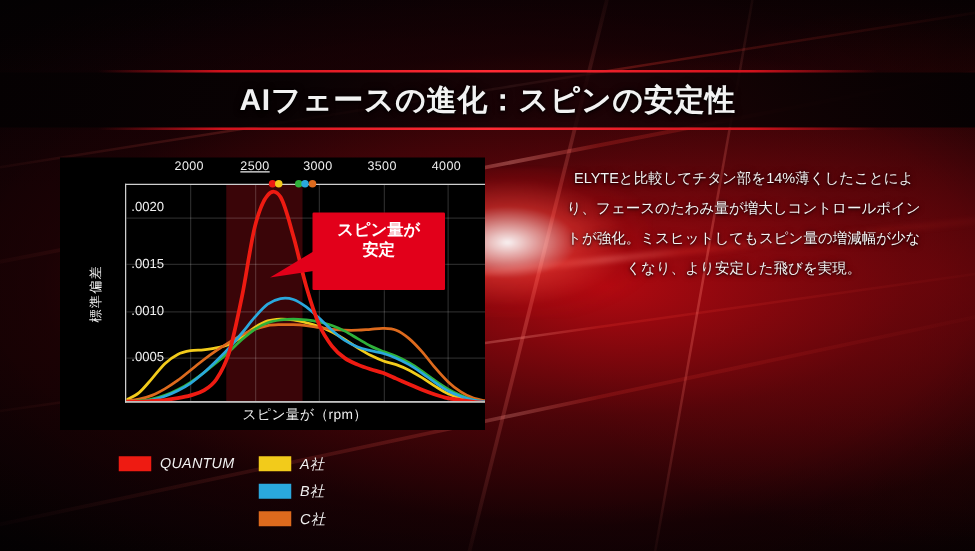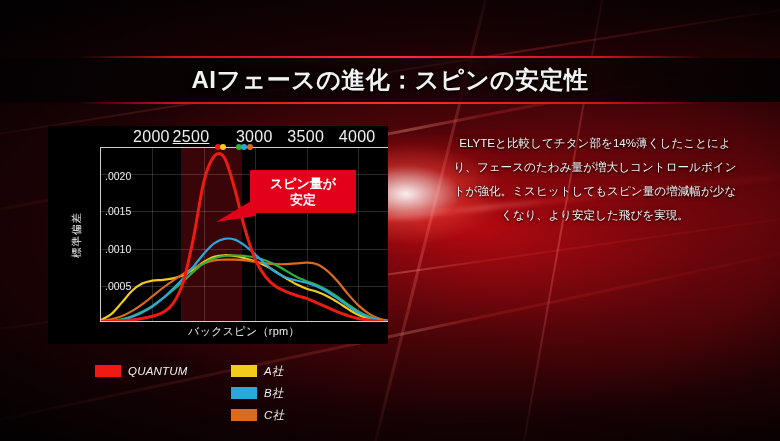--- a/index.html
+++ b/index.html
@@ -49,39 +49,39 @@
     position:absolute;left:0;right:0;top:0;bottom:0;
     display:flex;align-items:center;justify-content:center;
     color:#f2f2f2;font-size:24px;font-weight:bold;letter-spacing:.5px;
     text-shadow:0 0 6px rgba(0,0,0,.9),0 1px 2px rgba(0,0,0,.9);
     white-space:nowrap;
   }
 
   
   .chart-card{position:absolute;left:48px;top:126px;width:340px;height:218px;background:#000;}
   .chart-xtop{position:absolute;left:0;top:2px;width:340px;height:16px;}
-  .xtick{position:absolute;top:0;transform:translateX(-50%);color:#efefef;font-size:16px;letter-spacing:.3px;}
+  .xtick{position:absolute;top:0;transform:translateX(-50%);color:#efefef;font-size:10px;letter-spacing:.3px;}
 
   .plot{position:absolute;left:52px;top:21px;width:288px;height:175px;border-left:1.4px solid #cfcfcf;border-top:1.4px solid #cfcfcf;border-bottom:1.4px solid #cfcfcf;box-sizing:border-box;background:#000;overflow:hidden;}
   .shade{position:absolute;top:0;bottom:0;background:#3a0508;}
   .gridv{position:absolute;top:0;bottom:0;width:1px;background:rgba(255,255,255,.16);}
   .gridh{position:absolute;left:0;right:0;height:1px;background:rgba(255,255,255,.16);}
   .axis-base{position:absolute;left:52px;top:195px;width:288px;height:1.4px;background:#cfcfcf;}
 
   .ylab{position:absolute;right:calc(100% + 4px);transform:translateY(-50%);color:#efefef;font-size:10.5px;white-space:nowrap;}
   .ytitle{position:absolute;left:6px;top:50%;transform:translateY(-50%) rotate(-90deg);transform-origin:center;
     color:#efefef;font-size:10.5px;white-space:nowrap;letter-spacing:1px;}
   .xtitle{position:absolute;left:52px;width:288px;top:198px;text-align:center;color:#efefef;font-size:11px;letter-spacing:.3px;}
 
   .dot{position:absolute;width:6px;height:6px;border-radius:50%;transform:translate(-50%,-50%);}
   .dotrow{position:absolute;left:52px;top:21px;width:288px;height:0;}
 
   
   .callout{position:absolute;background:#e2001a;color:#fff;font-weight:bold;font-size:13px;line-height:1.22;
-    text-align:center;padding:6px 9px 5px;border-radius:1px;box-shadow:0 0 0 1px rgba(0,0,0,.25);}
+    text-align:center;padding:6px 9px 24px;border-radius:1px;box-shadow:0 0 0 1px rgba(0,0,0,.25);}
   .callout .l2{display:block;}
 
   
   .legend{position:absolute;left:95px;top:361px;width:230px;height:62px;font-style:italic;}
   .lg-col{position:absolute;top:0;}
   .lg-item{display:flex;align-items:center;height:20px;margin-bottom:2px;}
   .sw{width:26px;height:12px;margin-right:7px;display:block;}
   .lg-txt{color:#f0f0f0;font-size:11.5px;letter-spacing:.2px;white-space:nowrap;}
 
   
@@ -109,21 +109,21 @@
   <div class="title-band">
     <div class="band-bg"></div>
     <div class="rule top"></div>
     <div class="rule bot"></div>
     <div class="title-txt">AIフェースの進化：スピンの安定性</div>
   </div>
 
   <div class="chart-card">
     <div class="chart-xtop" id="xticks">
         <div class="xtick" style="left: 103.429px;">2000</div>
-        <div class="xtick" style="left: 143px; text-decoration: underline;">2500</div>
+        <div class="xtick" style="left: 156px; text-decoration: underline;">2500</div>
         <div class="xtick" style="left: 206.286px;">3000</div>
         <div class="xtick" style="left: 257.714px;">3500</div>
         <div class="xtick" style="left: 309.143px;">4000</div>
       </div>
 
     <div class="plot" id="plot">
       <div class="shade" id="shade" style="left: 80.2286px; width: 60.6857px; background: rgb(58, 5, 8);"></div>
       <div id="grid">
           <div class="gridv" style="left: 51.4286px;"></div>
           <div class="gridv" style="left: 102.857px;"></div>
@@ -139,53 +139,53 @@
           <path d="M0.00,172.02 C1.71,171.03 6.86,168.92 10.29,166.06 C13.71,163.21 17.14,158.74 20.57,154.89 C24.00,151.05 27.43,146.21 30.86,142.98 C34.29,139.75 37.71,137.27 41.14,135.53 C44.57,133.79 48.00,133.17 51.43,132.55 C54.86,131.93 58.29,132.18 61.71,131.81 C65.14,131.44 68.57,131.06 72.00,130.32 C75.43,129.57 78.86,128.83 82.29,127.34 C85.71,125.85 89.14,123.62 92.57,121.38 C96.00,119.15 99.43,116.05 102.86,113.94 C106.29,111.83 109.71,109.84 113.14,108.72 C116.57,107.61 120.00,107.36 123.43,107.23 C126.86,107.11 130.29,107.48 133.71,107.98 C137.14,108.48 140.57,109.34 144.00,110.21 C147.43,111.08 150.86,111.95 154.29,113.19 C157.71,114.43 161.14,115.92 164.57,117.66 C168.00,119.40 171.43,121.51 174.86,123.62 C178.29,125.73 181.71,128.21 185.14,130.32 C188.57,132.43 192.00,134.54 195.43,136.28 C198.86,138.01 202.29,139.50 205.71,140.74 C209.14,141.99 212.57,142.48 216.00,143.72 C219.43,144.96 222.86,146.45 226.29,148.19 C229.71,149.93 233.14,152.04 236.57,154.15 C240.00,156.26 243.43,158.74 246.86,160.85 C250.29,162.96 253.71,165.20 257.14,166.81 C260.57,168.42 264.00,169.54 267.43,170.53 C270.86,171.52 274.29,172.15 277.71,172.77 C281.14,173.39 286.29,174.01 288.00,174.26" fill="none" stroke="#f2cb1b" stroke-width="2.2" stroke-linecap="round" stroke-linejoin="round"></path>
           <path d="M0.00,172.77 C1.71,172.52 6.86,172.02 10.29,171.28 C13.71,170.53 17.14,169.66 20.57,168.30 C24.00,166.93 27.43,165.07 30.86,163.09 C34.29,161.10 37.71,158.87 41.14,156.38 C44.57,153.90 48.00,150.92 51.43,148.19 C54.86,145.46 58.29,142.61 61.71,140.00 C65.14,137.39 68.57,134.91 72.00,132.55 C75.43,130.20 78.86,127.96 82.29,125.85 C85.71,123.74 89.14,121.63 92.57,119.89 C96.00,118.16 99.43,116.67 102.86,115.43 C106.29,114.18 109.71,113.07 113.14,112.45 C116.57,111.83 120.00,111.83 123.43,111.70 C126.86,111.58 130.29,111.58 133.71,111.70 C137.14,111.83 140.57,112.07 144.00,112.45 C147.43,112.82 150.86,113.44 154.29,113.94 C157.71,114.43 161.14,115.05 164.57,115.43 C168.00,115.80 171.43,116.05 174.86,116.17 C178.29,116.29 181.71,116.29 185.14,116.17 C188.57,116.05 192.00,115.67 195.43,115.43 C198.86,115.18 202.29,114.56 205.71,114.68 C209.14,114.80 212.57,114.80 216.00,116.17 C219.43,117.54 222.86,120.02 226.29,122.87 C229.71,125.73 233.14,129.45 236.57,133.30 C240.00,137.15 243.43,141.99 246.86,145.96 C250.29,149.93 253.71,153.90 257.14,157.13 C260.57,160.35 264.00,163.09 267.43,165.32 C270.86,167.55 274.29,169.29 277.71,170.53 C281.14,171.77 286.29,172.39 288.00,172.77" fill="none" stroke="#dd6a1d" stroke-width="2.2" stroke-linecap="round" stroke-linejoin="round"></path>
           <path d="M0.00,173.51 C1.71,173.39 6.86,173.14 10.29,172.77 C13.71,172.39 17.14,172.02 20.57,171.28 C24.00,170.53 27.43,169.54 30.86,168.30 C34.29,167.06 37.71,165.57 41.14,163.83 C44.57,162.09 48.00,160.11 51.43,157.87 C54.86,155.64 58.29,153.03 61.71,150.43 C65.14,147.82 68.57,145.09 72.00,142.23 C75.43,139.38 78.86,136.40 82.29,133.30 C85.71,130.20 89.14,126.60 92.57,123.62 C96.00,120.64 99.43,117.66 102.86,115.43 C106.29,113.19 109.71,111.45 113.14,110.21 C116.57,108.97 120.00,108.48 123.43,107.98 C126.86,107.48 130.29,107.23 133.71,107.23 C137.14,107.23 140.57,107.61 144.00,107.98 C147.43,108.35 150.86,108.72 154.29,109.47 C157.71,110.21 161.14,111.21 164.57,112.45 C168.00,113.69 171.43,115.18 174.86,116.91 C178.29,118.65 181.71,120.89 185.14,122.87 C188.57,124.86 192.00,127.09 195.43,128.83 C198.86,130.57 202.29,131.93 205.71,133.30 C209.14,134.66 212.57,135.53 216.00,137.02 C219.43,138.51 222.86,140.25 226.29,142.23 C229.71,144.22 233.14,146.58 236.57,148.94 C240.00,151.29 243.43,154.02 246.86,156.38 C250.29,158.74 253.71,161.10 257.14,163.09 C260.57,165.07 264.00,166.81 267.43,168.30 C270.86,169.79 274.29,171.15 277.71,172.02 C281.14,172.89 286.29,173.26 288.00,173.51" fill="none" stroke="#2fb13a" stroke-width="2.2" stroke-linecap="round" stroke-linejoin="round"></path>
           <path d="M0.00,174.26 C1.71,174.13 6.86,173.88 10.29,173.51 C13.71,173.14 17.14,172.77 20.57,172.02 C24.00,171.28 27.43,170.28 30.86,169.04 C34.29,167.80 37.71,166.31 41.14,164.57 C44.57,162.84 48.00,160.98 51.43,158.62 C54.86,156.26 58.29,153.40 61.71,150.43 C65.14,147.45 68.57,144.10 72.00,140.74 C75.43,137.39 78.86,134.04 82.29,130.32 C85.71,126.60 89.14,122.50 92.57,118.40 C96.00,114.31 99.43,109.59 102.86,105.74 C106.29,101.90 109.71,97.80 113.14,95.32 C116.57,92.84 120.00,91.47 123.43,90.85 C126.86,90.23 130.29,90.48 133.71,91.60 C137.14,92.71 140.57,95.07 144.00,97.55 C147.43,100.04 150.86,103.39 154.29,106.49 C157.71,109.59 161.14,113.19 164.57,116.17 C168.00,119.15 171.43,122.13 174.86,124.36 C178.29,126.60 181.71,128.21 185.14,129.57 C188.57,130.94 192.00,131.68 195.43,132.55 C198.86,133.42 202.29,133.79 205.71,134.79 C209.14,135.78 212.57,137.02 216.00,138.51 C219.43,140.00 222.86,141.74 226.29,143.72 C229.71,145.71 233.14,148.07 236.57,150.43 C240.00,152.78 243.43,155.51 246.86,157.87 C250.29,160.23 253.71,162.71 257.14,164.57 C260.57,166.44 264.00,167.80 267.43,169.04 C270.86,170.28 274.29,171.28 277.71,172.02 C281.14,172.77 286.29,173.26 288.00,173.51" fill="none" stroke="#2aa8dd" stroke-width="2.2" stroke-linecap="round" stroke-linejoin="round"></path>
           <path d="M0.00,173.51 C1.71,173.51 6.86,173.63 10.29,173.51 C13.71,173.39 17.14,173.01 20.57,172.77 C24.00,172.52 27.43,172.39 30.86,172.02 C34.29,171.65 37.71,171.15 41.14,170.53 C44.57,169.91 48.00,169.29 51.43,168.30 C54.86,167.30 58.29,166.68 61.71,164.57 C65.14,162.46 68.57,160.73 72.00,155.64 C75.43,150.55 78.86,145.09 82.29,134.04 C85.71,123.00 89.14,106.12 92.57,89.36 C96.00,72.61 99.43,47.04 102.86,33.51 C106.29,19.98 109.71,12.16 113.14,8.19 C116.57,4.22 120.00,4.22 123.43,9.68 C126.86,15.14 130.29,29.04 133.71,40.96 C137.14,52.87 140.57,69.38 144.00,81.17 C147.43,92.96 150.86,103.76 154.29,111.70 C157.71,119.65 161.14,124.36 164.57,128.83 C168.00,133.30 171.43,136.03 174.86,138.51 C178.29,140.99 181.71,142.23 185.14,143.72 C188.57,145.21 192.00,146.33 195.43,147.45 C198.86,148.56 202.29,149.18 205.71,150.43 C209.14,151.67 212.57,153.40 216.00,154.89 C219.43,156.38 222.86,157.87 226.29,159.36 C229.71,160.85 233.14,162.46 236.57,163.83 C240.00,165.20 243.43,166.44 246.86,167.55 C250.29,168.67 253.71,169.79 257.14,170.53 C260.57,171.28 264.00,171.52 267.43,172.02 C270.86,172.52 274.29,173.14 277.71,173.51 C281.14,173.88 286.29,174.13 288.00,174.26" fill="none" stroke="#ee1b12" stroke-width="3" stroke-linecap="round" stroke-linejoin="round"></path>
         </svg>
       <div id="ylabs">
           <div class="ylab" style="top: 137.766px; left: 4px; right: auto; position: absolute;">.0005</div>
           <div class="ylab" style="top: 100.532px; left: 4px; right: auto; position: absolute;">.0010</div>
           <div class="ylab" style="top: 63.2979px; left: 4px; right: auto; position: absolute; text-align: right;">.0015</div>
-          <div class="ylab" style="top: 28px; left: 4px; right: auto; position: absolute;">.0020</div>
+          <div class="ylab" style="top: 18px; left: 4px; right: auto; position: absolute;">.0020</div>
         </div>
     </div>
 
     <div class="axis-base"></div>
     <div class="dotrow" id="dots">
         <div class="dot" style="left: 118.286px; top: 0px; background: rgb(238, 27, 18);"></div>
         <div class="dot" style="left: 123.429px; top: 0px; background: rgb(242, 203, 27);"></div>
         <div class="dot" style="left: 138.857px; top: 0px; background: rgb(47, 177, 58);"></div>
         <div class="dot" style="left: 144px; top: 0px; background: rgb(42, 168, 221);"></div>
         <div class="dot" style="left: 150.171px; top: 0px; background: rgb(221, 106, 29);"></div>
       </div>
 
     <div class="ytitle">標準偏差</div>
-    <div class="xtitle">バックスピン（rpm）</div>
+    <div class="xtitle">スピン量が（rpm）</div>
 
     <div class="callout" id="callout" style="left:202px;top:44px;width:88px;">
       <span>スピン量が</span>
       <span class="l2">安定</span>
     </div>
     <svg width="40" height="30" style="position:absolute;left:168px;top:72px;">
       <polygon points="40,0 40,18 0,24" fill="#e2001a"></polygon>
     </svg>
   </div>
 
   <div class="legend">
     <div class="lg-col" id="lg-left" style="left:0;">
         <div class="lg-item">
           <span class="sw" style="background: rgb(238, 27, 18);"></span>
           <span class="lg-txt">QUANTUM</span>
         </div>
       </div>
-    <div class="lg-col" id="lg-right" style="left:136px;text-align:right;">
+    <div class="lg-col" id="lg-right" style="left:112px;text-align:right;">
         <div class="lg-item">
           <span class="sw" style="background: rgb(242, 203, 27);"></span>
           <span class="lg-txt">A社</span>
         </div>
         <div class="lg-item">
           <span class="sw" style="background: rgb(42, 168, 221);"></span>
           <span class="lg-txt">B社</span>
         </div>
         <div class="lg-item">
           <span class="sw" style="background: rgb(221, 106, 29);"></span>

